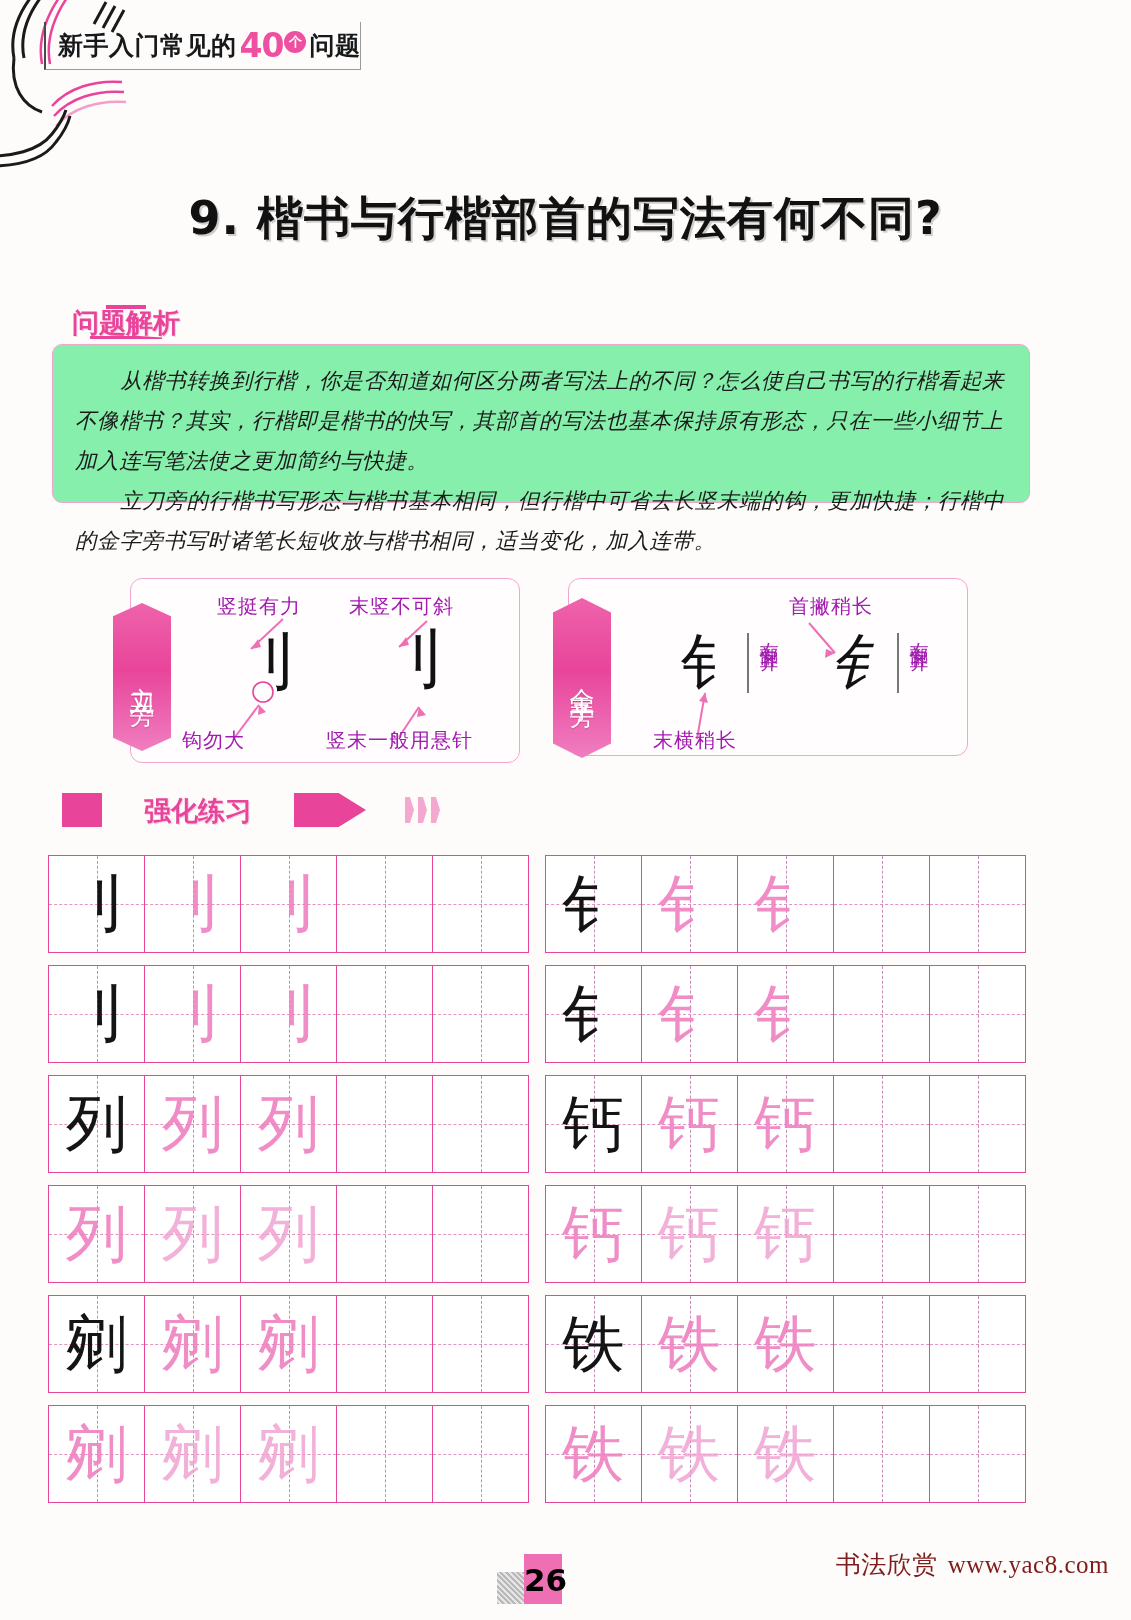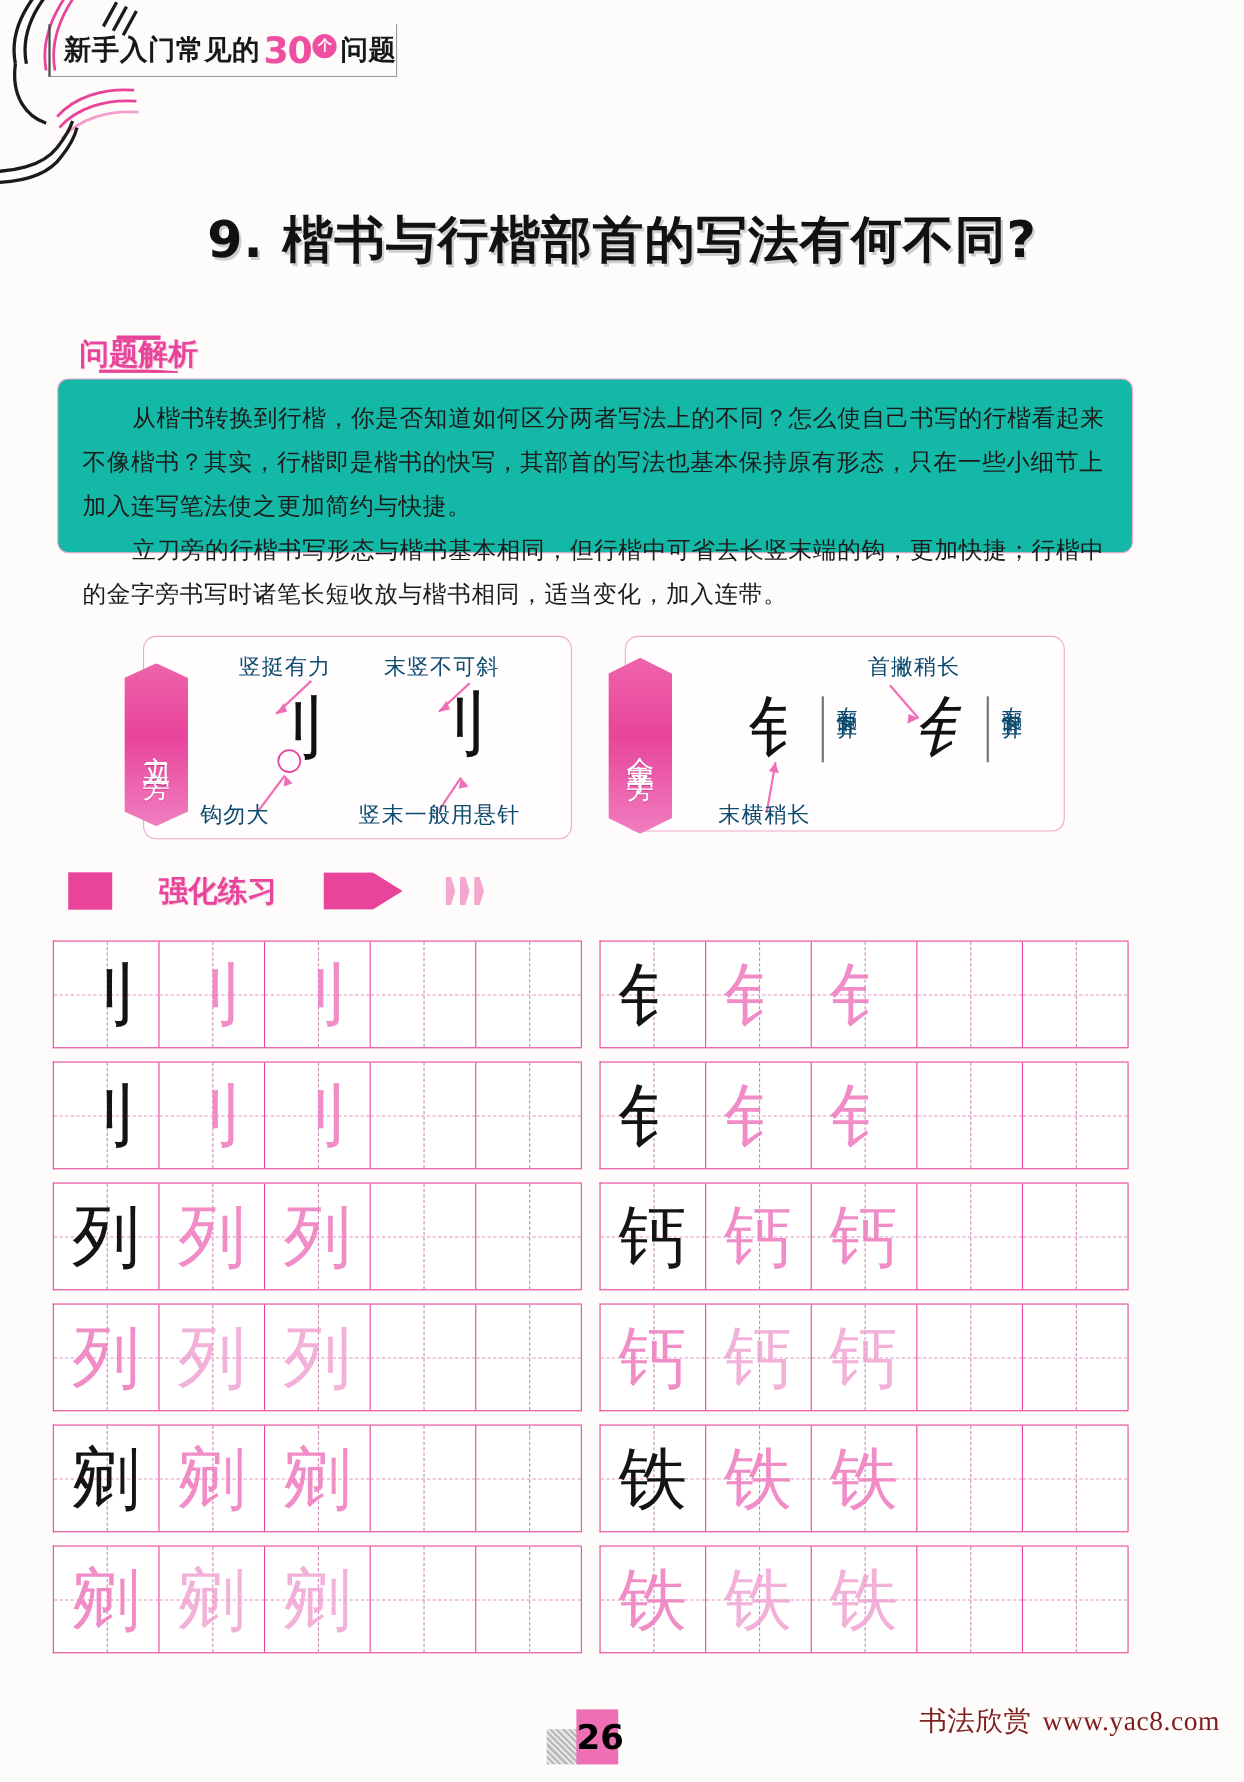--- a/index.html
+++ b/index.html
@@ -68,21 +68,21 @@
     clip-path:polygon(0 0,55% 0,100% 50%,55% 100%,0 100%);
   }
 
   #badge-analysis{left:62px;top:305px;flex-direction:column;}
   #badge-practice{left:62px;top:793px;gap:32px;}
 
   
   .analysis-box{
     position:absolute;left:52px;top:344px;width:978px;height:159px;
     box-sizing:border-box;border:1.5px solid #f0a7cd;border-radius:10px;
-    background:#14b8a6;padding:16px 22px 10px 22px;
+    background:#86efac;padding:16px 22px 10px 22px;font-style:italic;
   }
   .analysis-box p{
     margin:0;color:#1b1b1b;font-size:21.5px;line-height:40px;
     text-indent:2.1em;letter-spacing:.6px;
     font-family:"DejaVu Serif","Liberation Serif",serif;
   }
 
   
   .demo-box{
     position:absolute;box-sizing:border-box;
@@ -101,21 +101,21 @@
   #vlabel-right{left:553px;top:598px;height:160px;}
   .vlabel span{
     writing-mode:vertical-rl;
     font-family:"DejaVu Serif","Liberation Serif",serif;
     font-size:25px;color:#fff;letter-spacing:7px;line-height:1;
     text-shadow:0 1px 1px rgba(140,20,80,.35);
   }
 
   .anno{
     position:absolute;font-family:"DejaVu Serif","Liberation Serif",serif;
-    font-size:20px;color:#0c4a6e;white-space:nowrap;letter-spacing:1px;
+    font-size:20px;color:#a21caf;white-space:nowrap;letter-spacing:1px;
   }
   .anno.vert{writing-mode:vertical-rl;letter-spacing:3px;font-size:19px;}
   .glyph{
     position:absolute;font-family:"DejaVu Serif","Liberation Serif",serif;
     color:#111;line-height:1;white-space:nowrap;
   }
   .arrow{position:absolute;}
 
   
   .grid{position:absolute;display:flex;}
@@ -181,21 +181,21 @@
     <path d="M122,48 L134,26" stroke="#1a1a1a" stroke-width="3" fill="none"></path>
     <path d="M62,122 C78,104 104,96 132,98" fill="none" stroke="#e8459a" stroke-width="2.5"></path>
     <path d="M64,132 C80,114 106,106 134,108" fill="none" stroke="#e8459a" stroke-width="2.5"></path>
     <path d="M66,142 C82,124 108,116 136,118" fill="none" stroke="#f2a0cb" stroke-width="2.5"></path>
     <path d="M0,172 C20,172 48,168 62,150 C70,140 74,132 76,126" fill="none" stroke="#1a1a1a" stroke-width="3"></path>
     <path d="M0,182 C22,182 52,178 66,158 C74,148 78,140 80,132" fill="none" stroke="#1a1a1a" stroke-width="3"></path>
   </svg>
 
   <div class="runhead">
     <span class="rh-txt">新手入门常见的</span>
-    <span class="rh-num">30</span>
+    <span class="rh-num">40</span>
     <span class="rh-circ">个</span>
     <span class="rh-txt">问题</span>
   </div>
 
   <div class="title">9. 楷书与行楷部首的写法有何不同?</div>
 
   <div class="badge" id="badge-analysis">
     <span class="b-block"></span>
     <span class="b-label">问题解析</span>
     <span class="b-tail round"></span>

